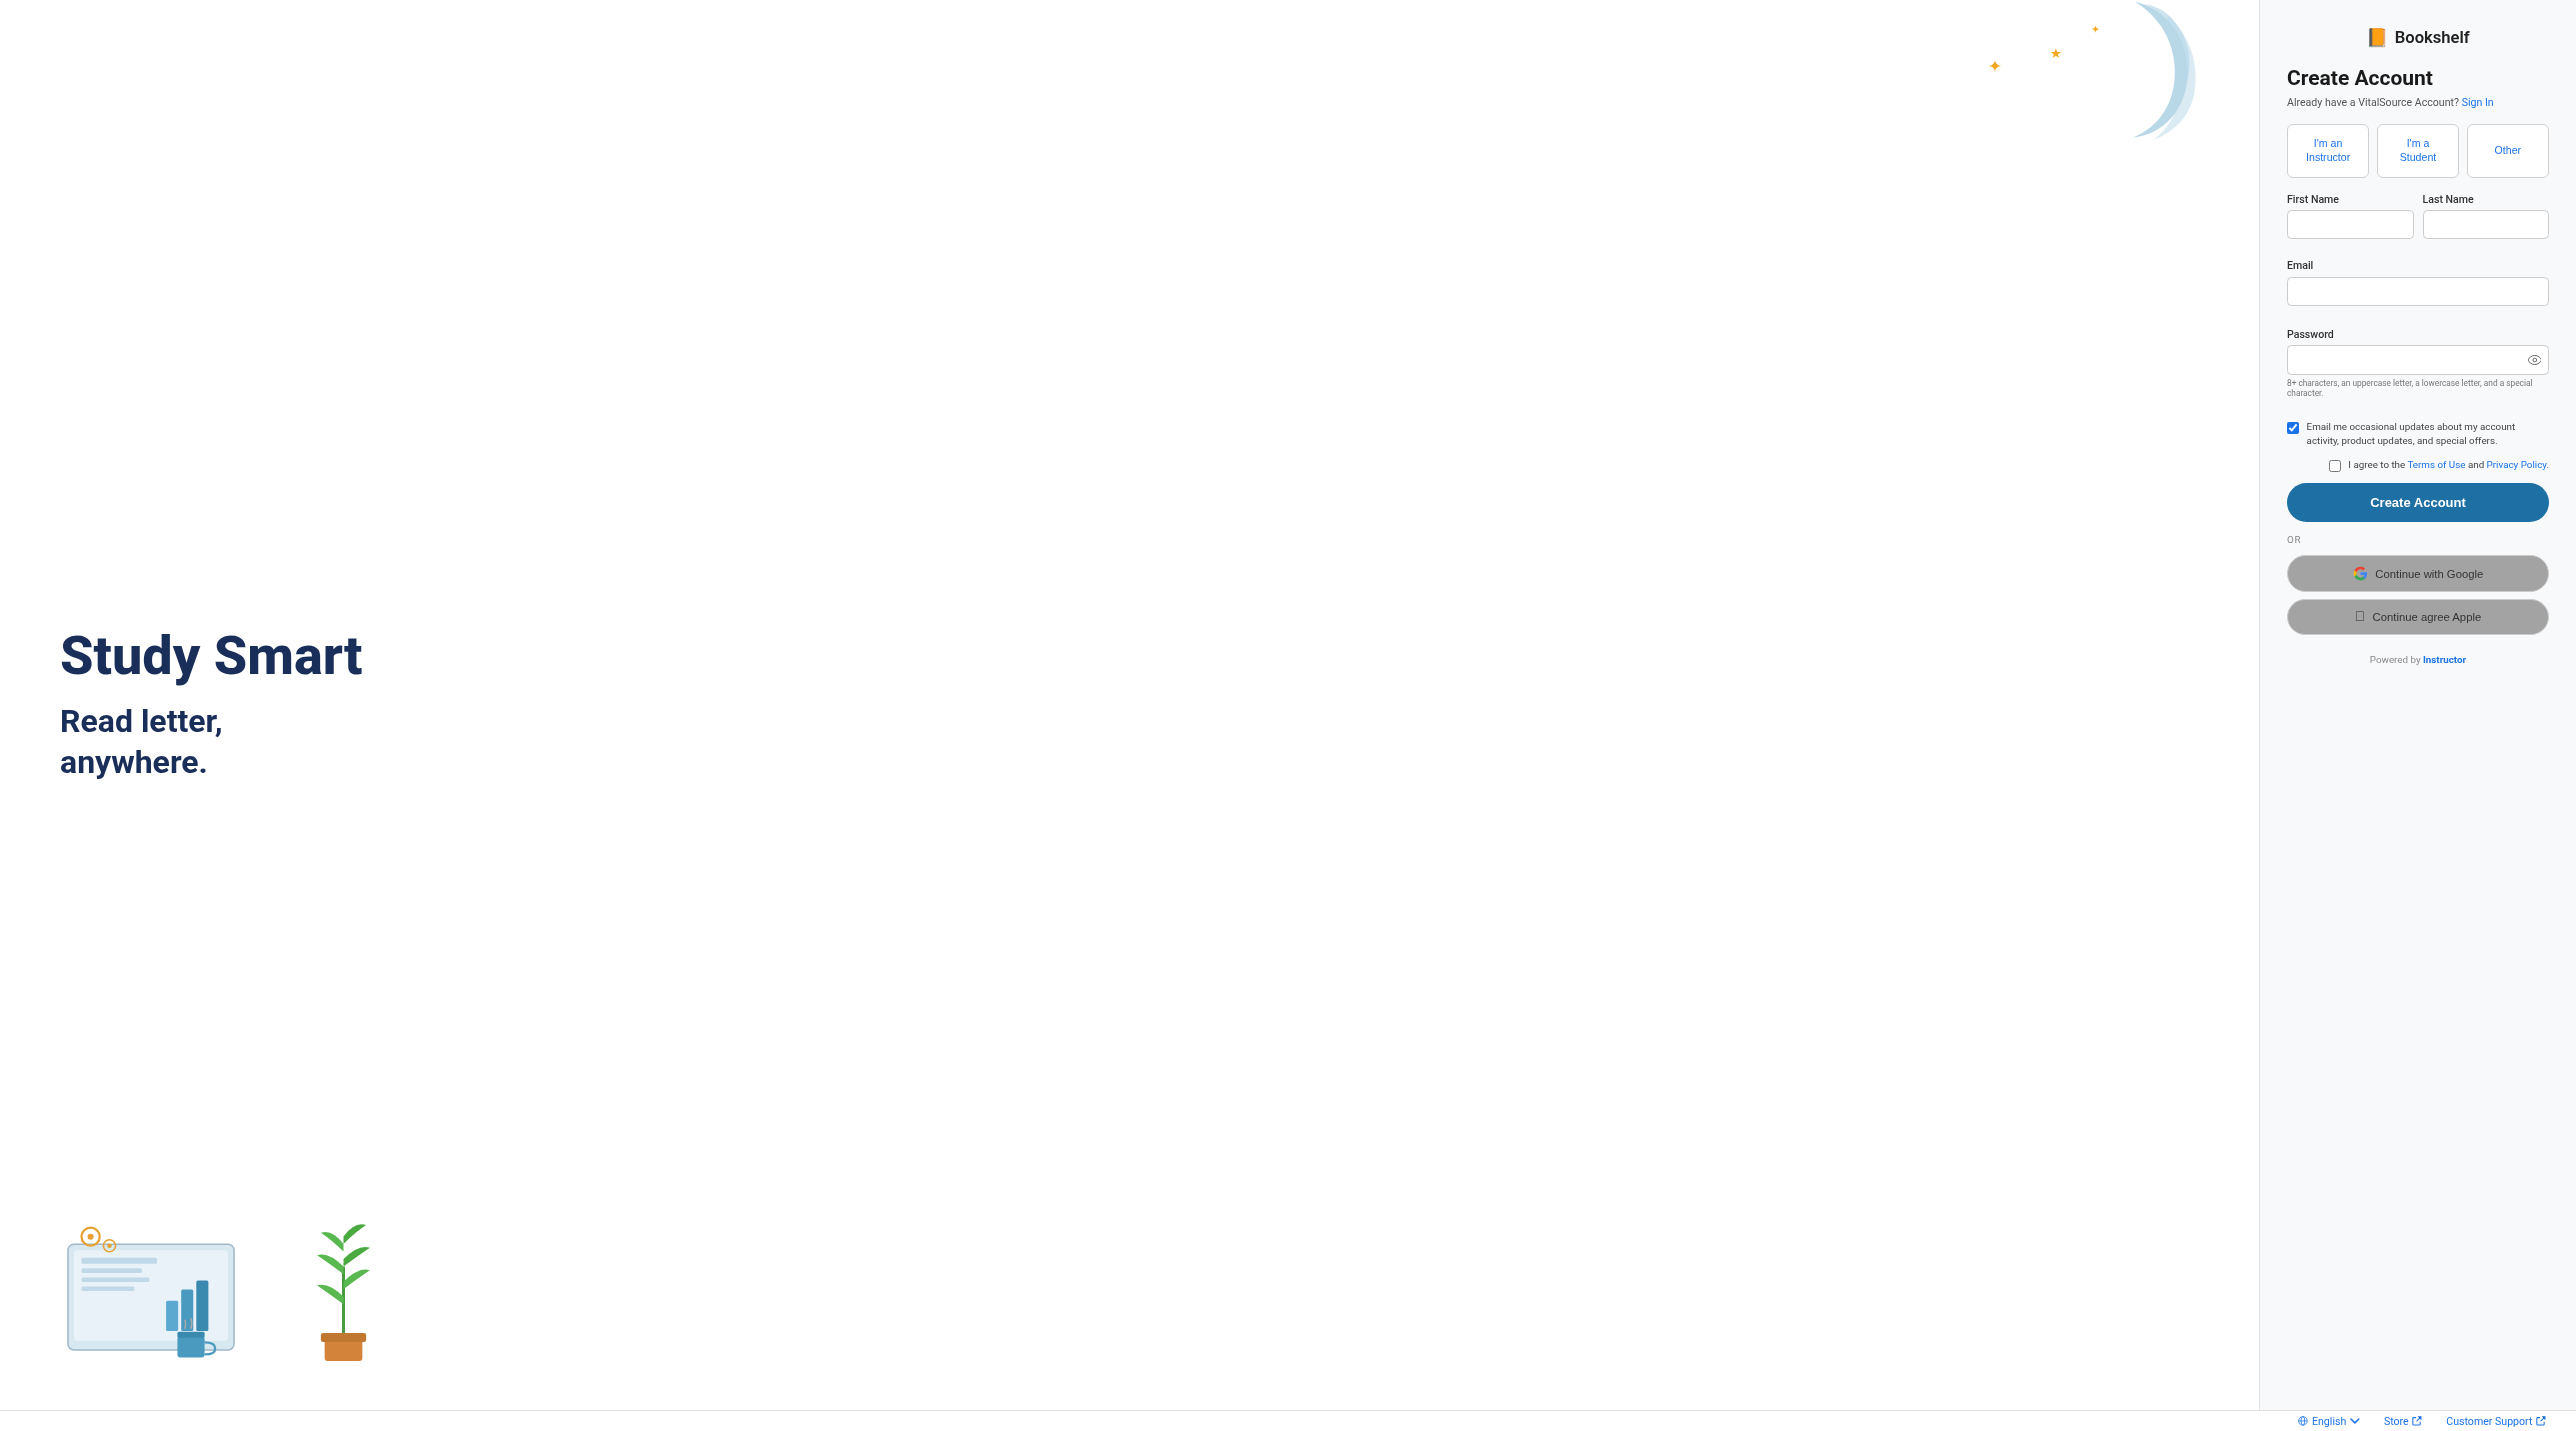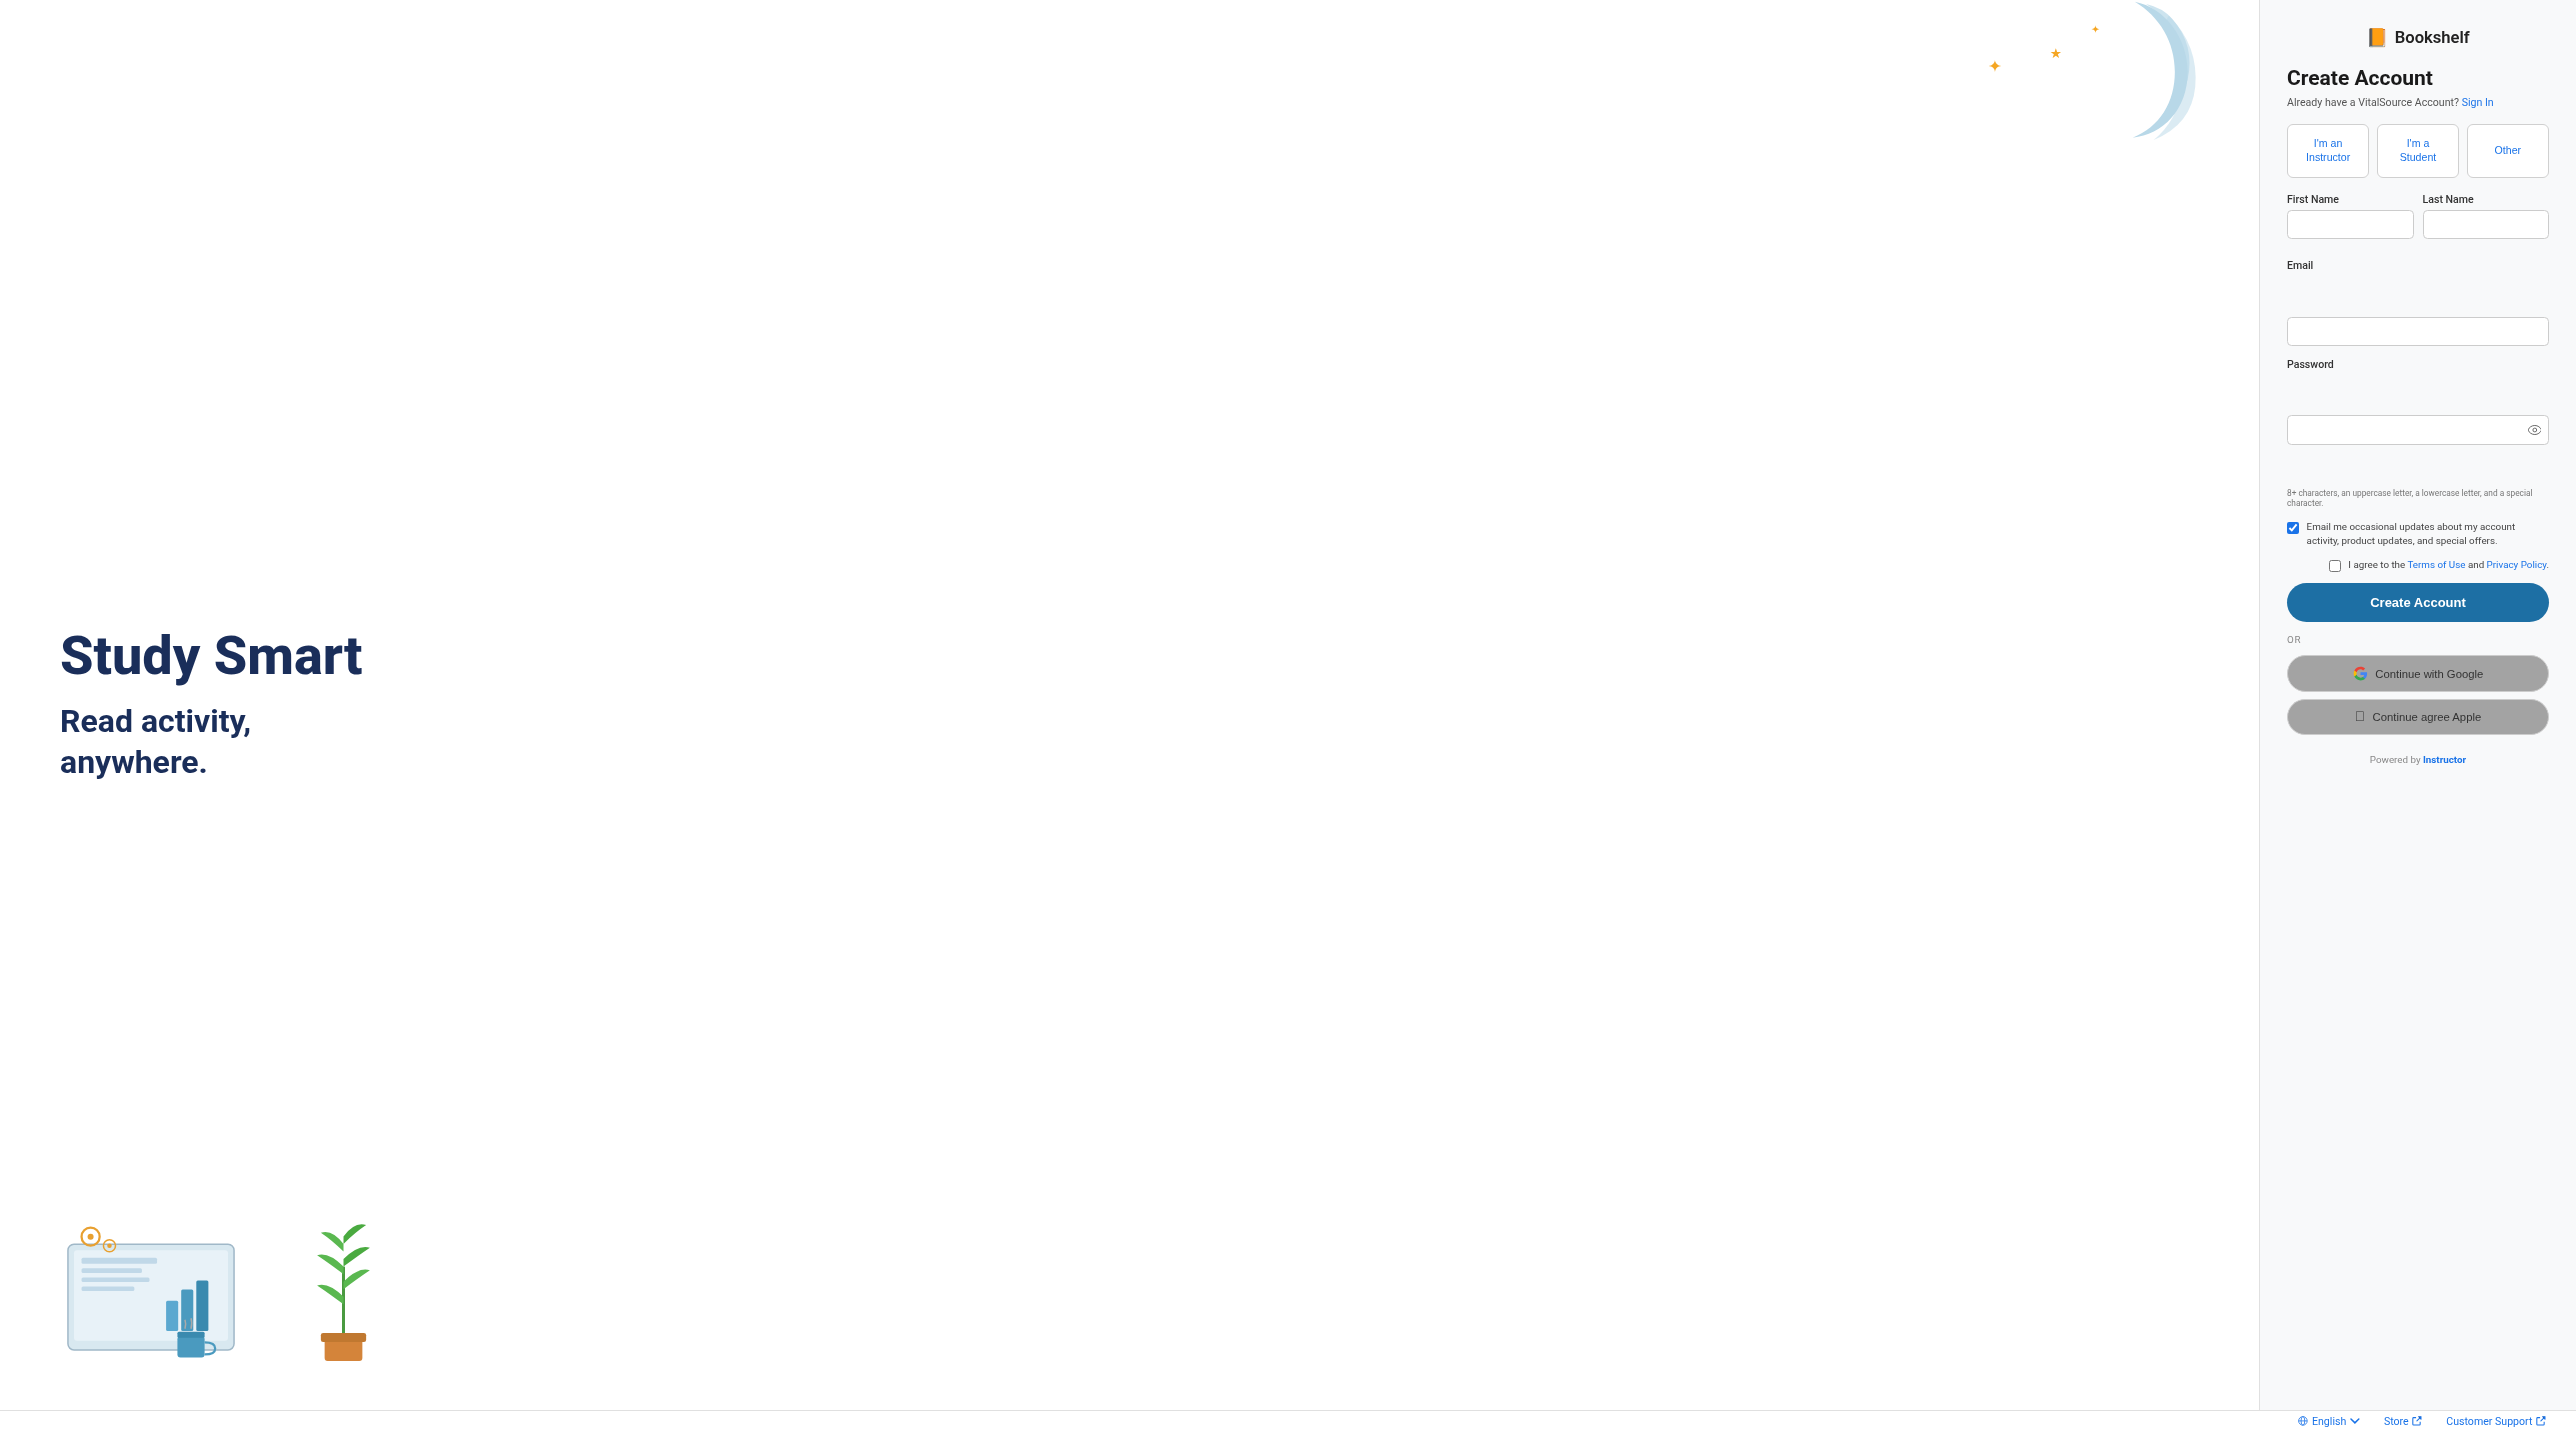--- a/index.html
+++ b/index.html
@@ -156,22 +156,21 @@
 
     .form-group {
       display: flex;
       flex-direction: column;
       flex: 1;
     }
 
     .form-group.full-width {
       flex: none;
       width: 100%;
-      margin-bottom: 12px;
-      gap: 40px;
+      margin-bottom: 22px;
     }
 
     .form-label {
       font-size: 10.6px;
       font-weight: 500;
       color: #333;
       margin-bottom: 4.5px;
     }
 
     .form-input {
@@ -361,21 +360,21 @@
         <path d="M115 2 C155 10 185 50 185 95 C185 145 152 178 112 182 C148 168 168 135 168 95 C168 55 148 22 115 2Z" fill="#b8d8e8"></path>
       </svg>
     </div>
 
     <div class="star-1">✦</div>
     <div class="star-2">★</div>
     <div class="star-3">✦</div>
 
     <h1 class="hero-text">Study Smart</h1>
     <p class="hero-sub">
-      <span>Read activity,</span><br>
+      <span>Read letter,</span><br>
       <span>anywhere.</span>
     </p>
 
     <div class="illustration-area">
 
       <svg width="212" height="151" viewBox="0 0 280 200">
 
         <rect x="80" y="150" width="120" height="10" rx="2" fill="#b8d0e0"></rect>
         <rect x="125" y="135" width="30" height="20" rx="1" fill="#b8d0e0"></rect>
 

